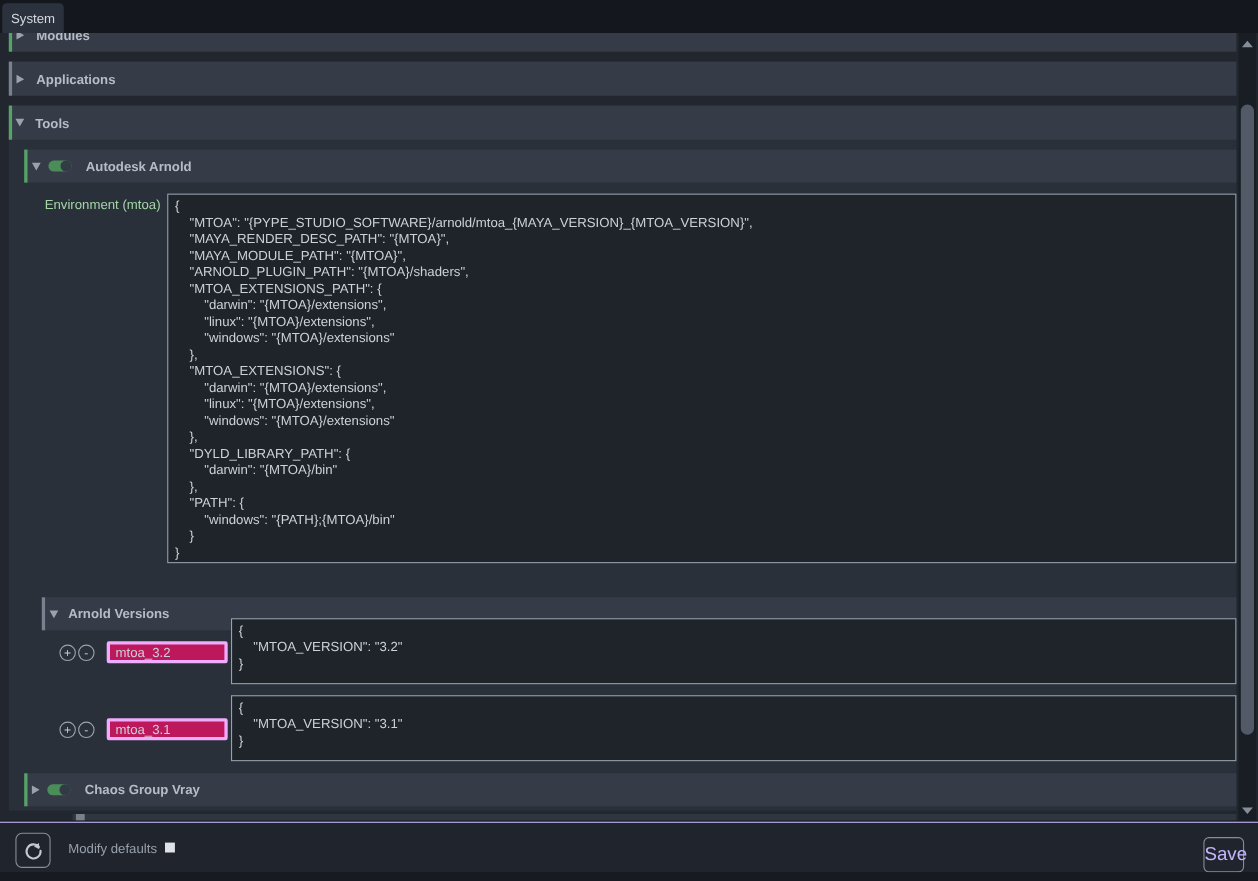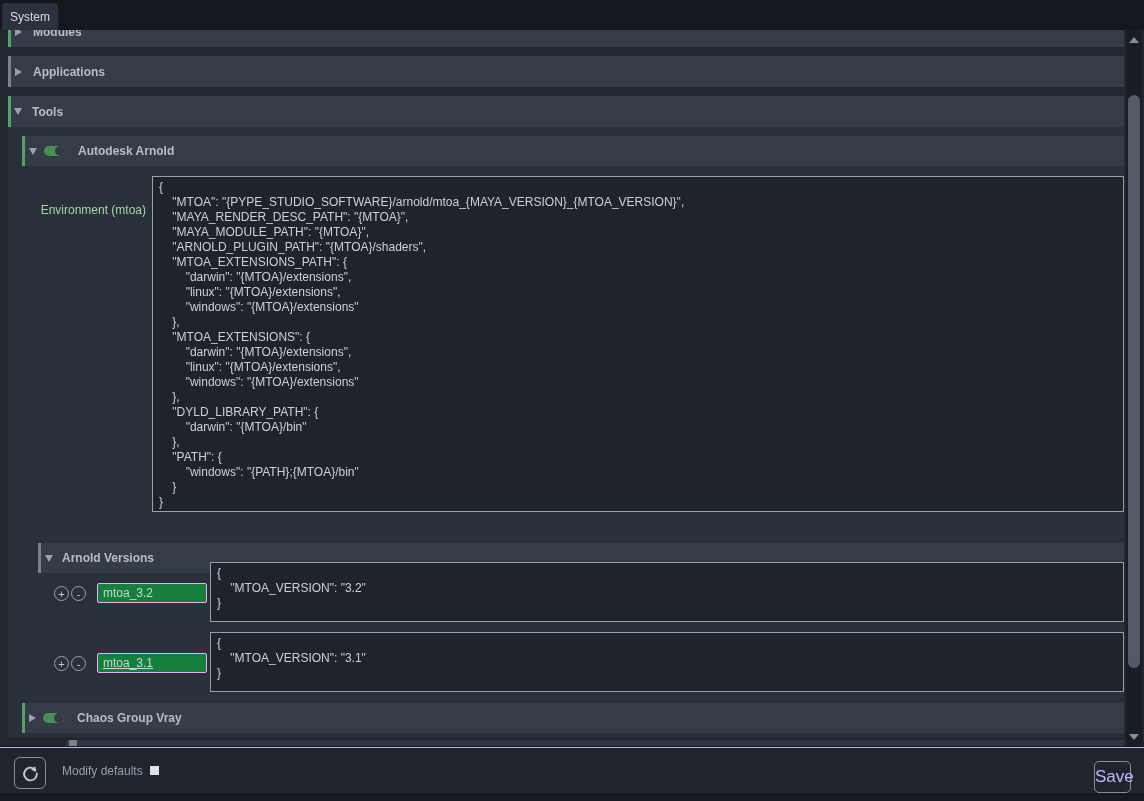--- a/index.html
+++ b/index.html
@@ -36,27 +36,27 @@
   .toggle .knob { position:absolute; right:0; top:0; width:10px; height:10px;
                   border-radius:50%; background:#333a45; }
 
   .tools-body { position:absolute; top:66px; left:8px; width:1116px; height:641px; background:#293039; }
 
   .code-area { position:absolute; background:#1f242b; border:1px solid #97a0ad;
                color:#ccd1d9; font-family:"Liberation Sans", sans-serif; font-size:12px;
                line-height:15px; white-space:pre; resize:none; outline:none; overflow:hidden;
                padding:3px 6px; }
 
-  .env-label { position:absolute; color:#a4d6a6; text-align:right;margin-top:24px; }
+  .env-label { position:absolute; color:#a4d6a6; text-align:right; }
 
   .round-btn { width:15px; height:15px; border-radius:50%; border:1px solid #9aa2ae;
                background:transparent; color:#c3c9d2; font-size:11px; line-height:12px;
                display:flex; align-items:center; justify-content:center; cursor:pointer; }
-  .key-input { position:absolute; width:110px; height:20px; background:#15803d;
-               border:1px solid #f0abfc; border-radius:2px; color:#ccd1d9;
+  .key-input { position:absolute; width:110px; height:20px; background:#be185d;
+               border:3px solid #f0abfc; border-radius:2px; color:#ccd1d9;
                font-family:"Liberation Sans", sans-serif; font-size:12px; padding:0 5px; outline:none; }
 
   .entry-controls { position:absolute; display:flex; gap:2px; }
 
   .sliver { position:absolute; top:710px; left:66px; width:1058px; height:6px; background:#2f3640; }
   .sliver .nub { position:absolute; left:3px; top:0; width:8px; height:6px; background:#78808a; }
 
   
   .vscroll { position:absolute; top:0; left:1126px; width:16px; height:716px; background:#191e25; }
   .vscroll .btn-up, .vscroll .btn-down { position:absolute; left:0; width:16px; height:15px;
@@ -159,21 +159,21 @@
     </div>
     <input class="key-input" style="top: 553px; left: 97px;" value="mtoa_3.2">
     <textarea class="code-area" style="top: 532px; left: 210px; width: 914px; height: 60px;" spellcheck="false">{
     "MTOA_VERSION": "3.2"
 }</textarea>
 
     <div class="entry-controls" style="top:626px; left:54px;">
       <button class="round-btn">+</button>
       <button class="round-btn">-</button>
     </div>
-    <input class="key-input" style="top: 623px; left: 97px; text-decoration: underline;" value="mtoa_3.1">
+    <input class="key-input" style="top: 623px; left: 97px;" value="mtoa_3.1">
     <textarea class="code-area" style="top: 602px; left: 210px; width: 914px; height: 60px;" spellcheck="false">{
     "MTOA_VERSION": "3.1"
 }</textarea>
 
     <div class="panel-header bl-green" style="top:673px; left:22px; width:1102px; height:30px;">
       <span class="tri-right" style="margin:0 7px 0 4px;"></span>
       <span class="toggle">
           <span class="knob"></span>
         </span>
       <span class="hdr-title" style="margin-left:13px;">Chaos Group Vray</span>

